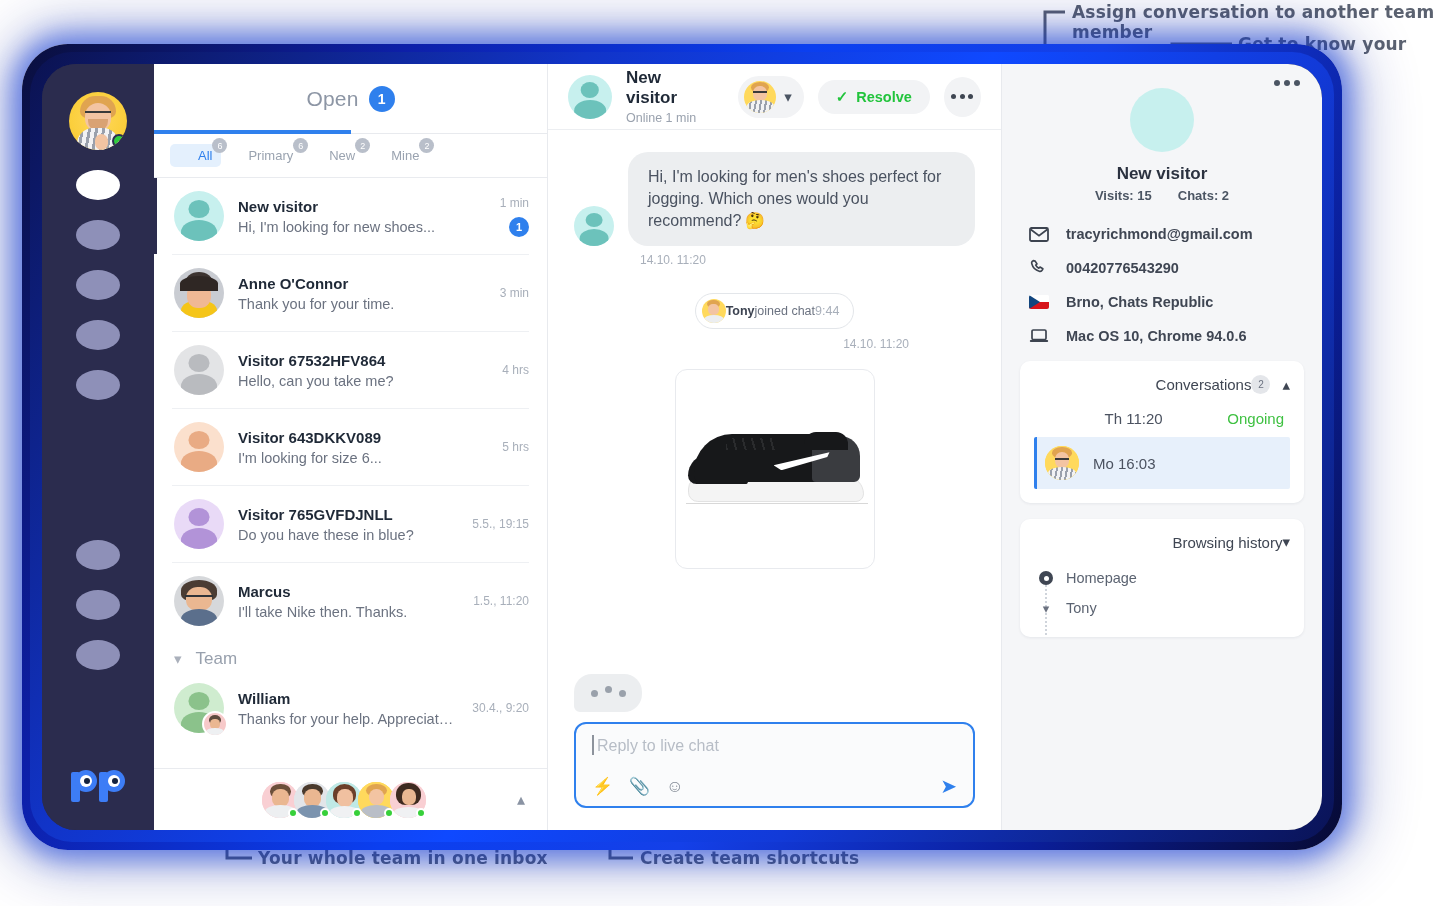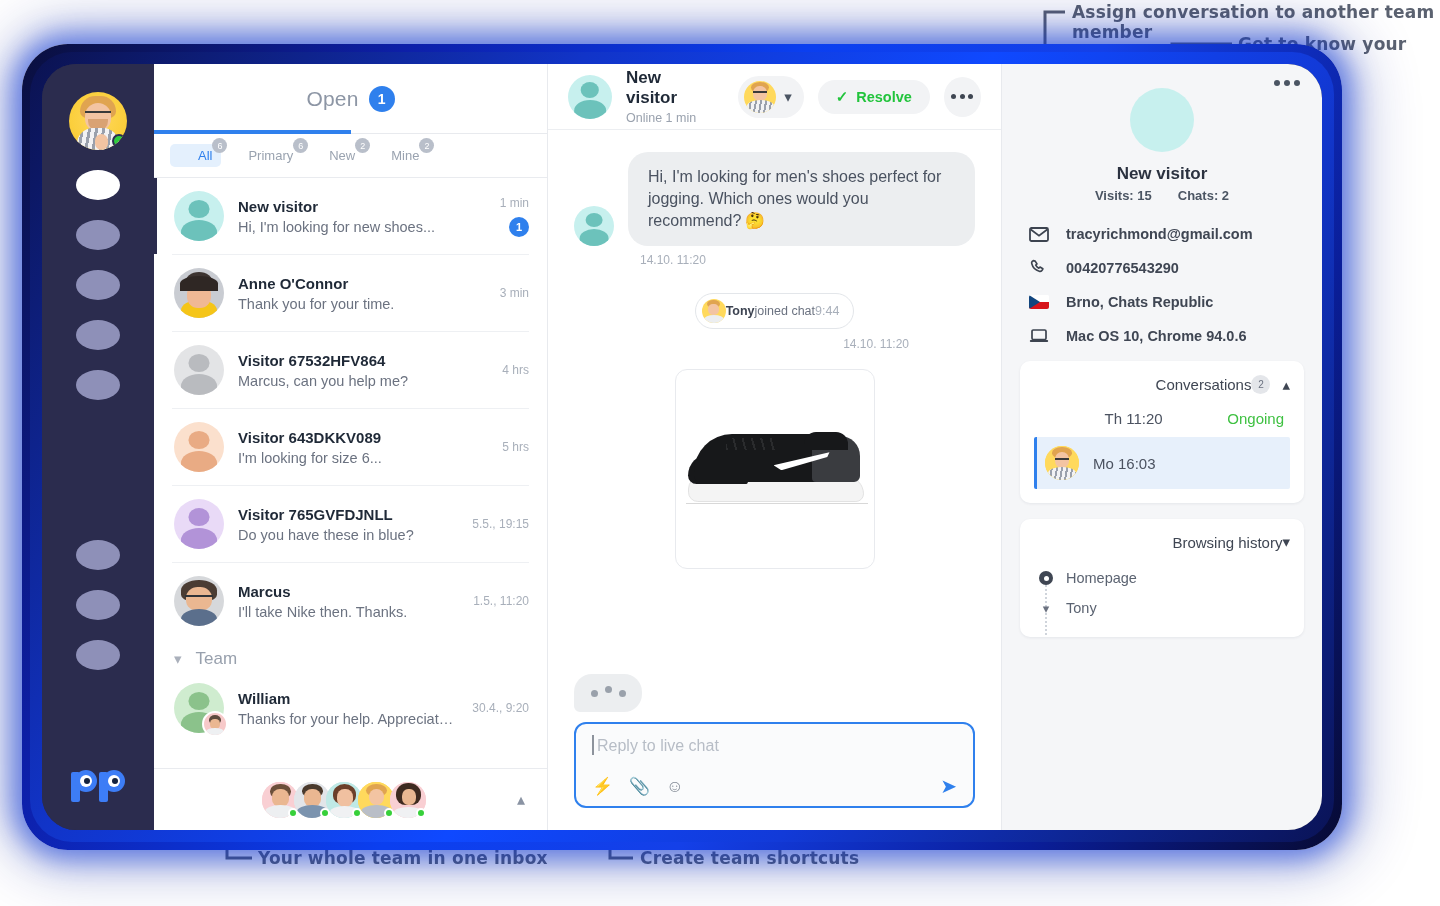--- a/index.html
+++ b/index.html
@@ -390,21 +390,21 @@
         </div>
         <div class="conv-sep"></div>
 
         <div class="conv">
           <div class="av" style="background:#e3e4e6">
             <div class="silh-h" style="background:#b9bbbf"></div>
               <div class="silh-b" style="background:#b9bbbf"></div>
           </div>
           <div class="conv-text">
             <div class="conv-name">Visitor 67532HFV864</div>
-            <div class="conv-msg">Marcus, can you help me?</div>
+            <div class="conv-msg">Hello, can you take me?</div>
           </div>
           <div class="conv-right">
             <div class="conv-time">4 hrs</div>
           </div>
         </div>
         <div class="conv-sep"></div>
 
         <div class="conv">
           <div class="av" style="background:#fbe0cd">
             <div class="silh-h" style="background:#e9ab84"></div>

